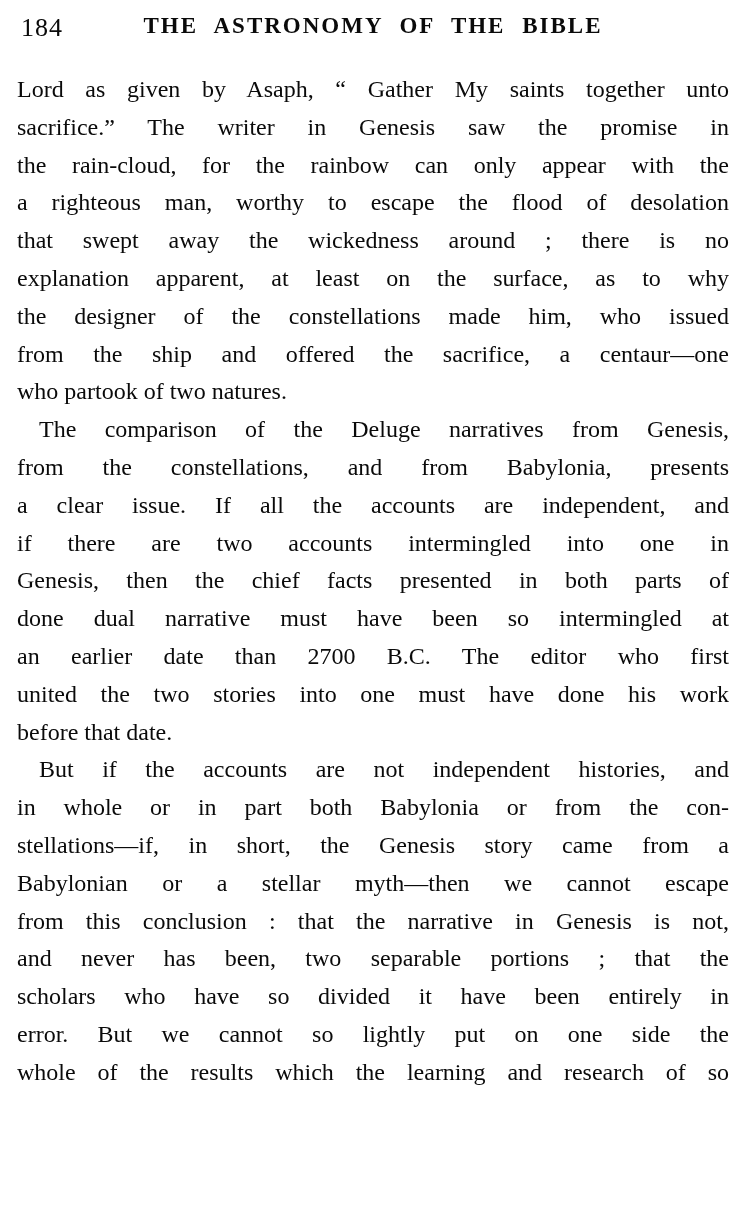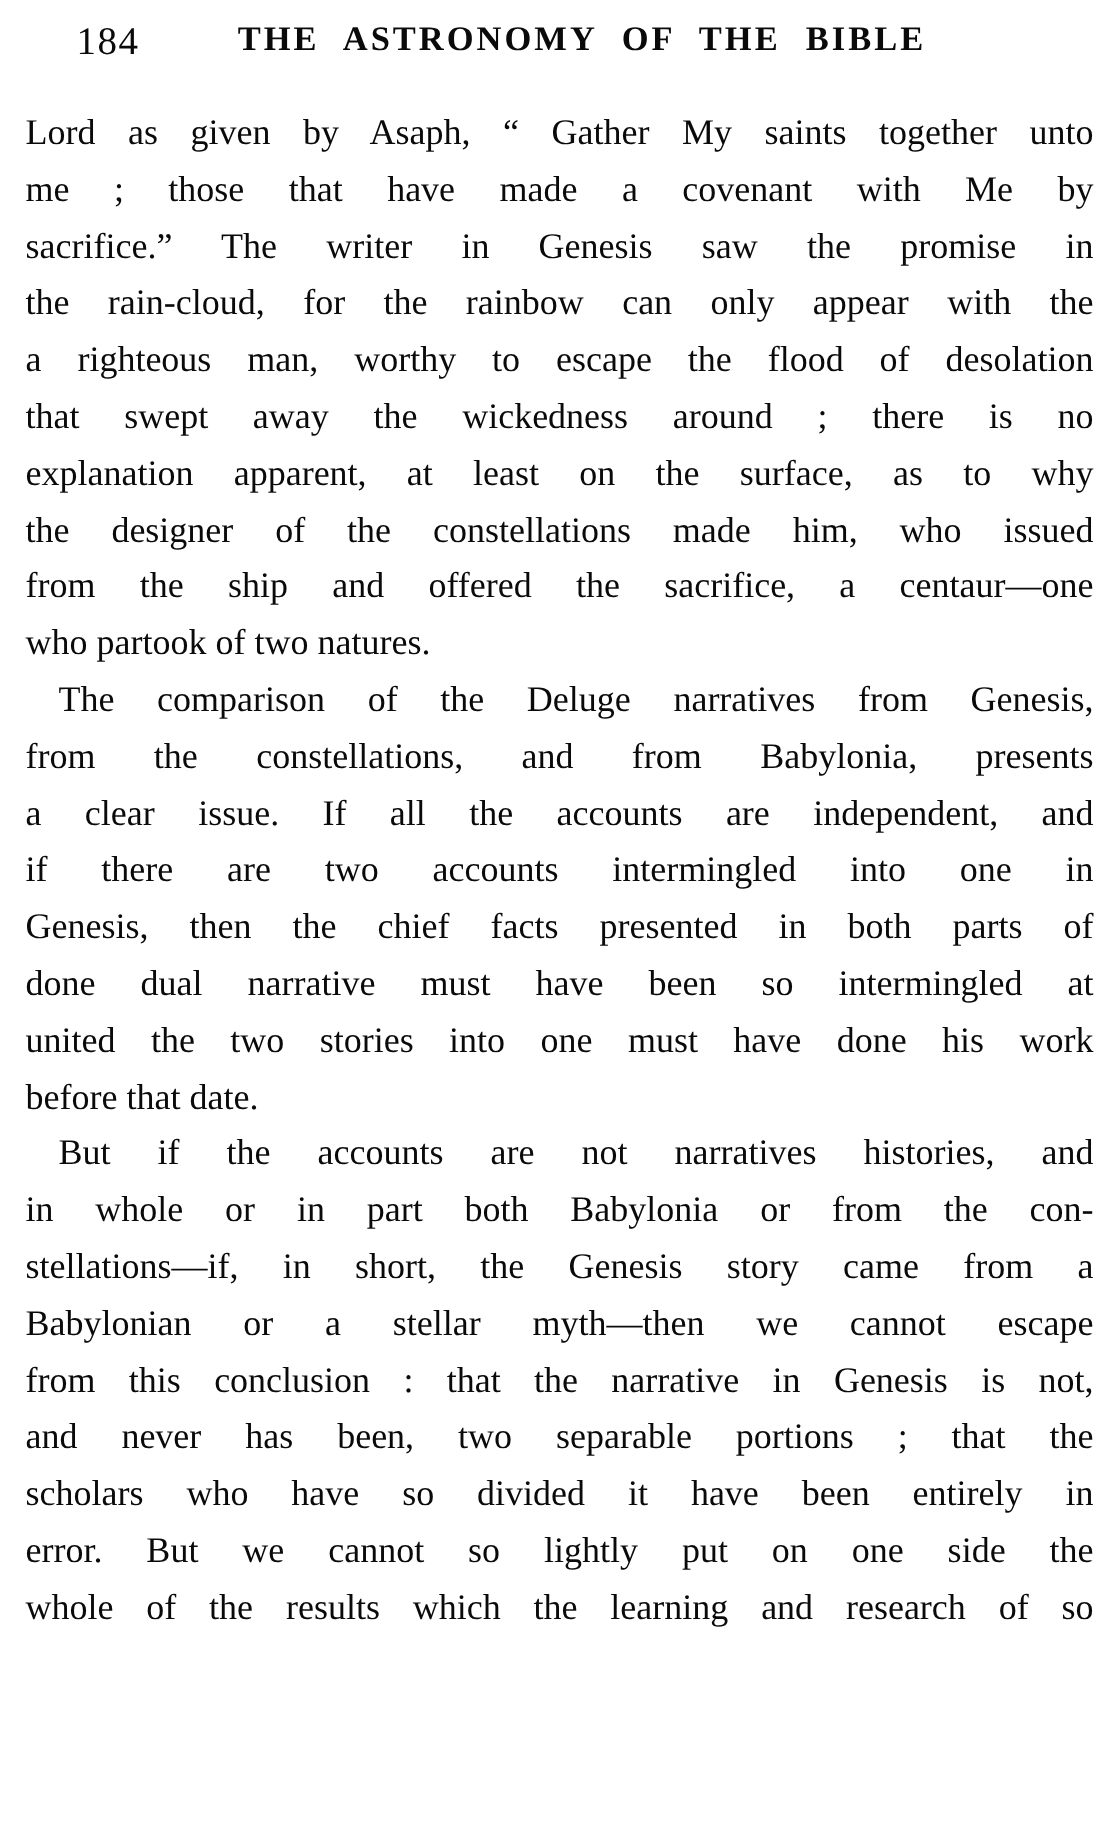--- a/index.html
+++ b/index.html
@@ -15,21 +15,20 @@
     color: #0a0a0a;
     font-family: "Liberation Serif", "DejaVu Serif", serif;
     overflow: hidden;
     box-sizing: border-box;
     padding: 0 17px;
   }
   .header {
     position: relative;
     padding-top: 13px;
     height: 34px;
-    margin-left: 30px;
   }
   .pagenum {
     position: absolute;
     left: 4px;
     top: 13px;
     font-size: 26px;
     letter-spacing: 1px;
     color: #0a0a0a;
   }
   .title {
@@ -64,38 +63,38 @@
 </head>
 <body>
 
 <div class="page">
   <div class="header">
     <span class="pagenum">184</span>
     <span class="title">THE ASTRONOMY OF THE BIBLE</span>
   </div>
   <div class="bodytext">
     <div class="line">Lord as given by Asaph, “ Gather My saints together unto</div>
-    <div class="line">me ; those that have made a covenant with Me by</div>
     <div class="line">sacrifice.” The writer in Genesis saw the promise in</div>
     <div class="line">the rain-cloud, for the rainbow can only appear with the</div>
     <div class="line">a righteous man, worthy to escape the flood of desolation</div>
     <div class="line">that swept away the wickedness around ; there is no</div>
     <div class="line">explanation apparent, at least on the surface, as to why</div>
     <div class="line">the designer of the constellations made him, who issued</div>
     <div class="line">from the ship and offered the sacrifice, a centaur—one</div>
     <div class="line end">who partook of two natures.</div>
     <div class="line indent">The comparison of the Deluge narratives from Genesis,</div>
     <div class="line">from the constellations, and from Babylonia, presents</div>
     <div class="line">a clear issue. If all the accounts are independent, and</div>
     <div class="line">if there are two accounts intermingled into one in</div>
     <div class="line">Genesis, then the chief facts presented in both parts of</div>
     <div class="line">done dual narrative must have been so intermingled at</div>
+    <div class="line">an earlier date than 2700 B.C. The editor who first</div>
     <div class="line">united the two stories into one must have done his work</div>
     <div class="line end">before that date.</div>
-    <div class="line indent">But if the accounts are not narratives histories, and</div>
+    <div class="line indent">But if the accounts are not independent histories, and</div>
     <div class="line">in whole or in part both Babylonia or from the con-</div>
     <div class="line">stellations—if, in short, the Genesis story came from a</div>
     <div class="line">Babylonian or a stellar myth—then we cannot escape</div>
     <div class="line">from this conclusion : that the narrative in Genesis is not,</div>
     <div class="line">and never has been, two separable portions ; that the</div>
     <div class="line">scholars who have so divided it have been entirely in</div>
     <div class="line">error. But we cannot so lightly put on one side the</div>
     <div class="line">whole of the results which the learning and research of so</div>
   </div>
 </div>

